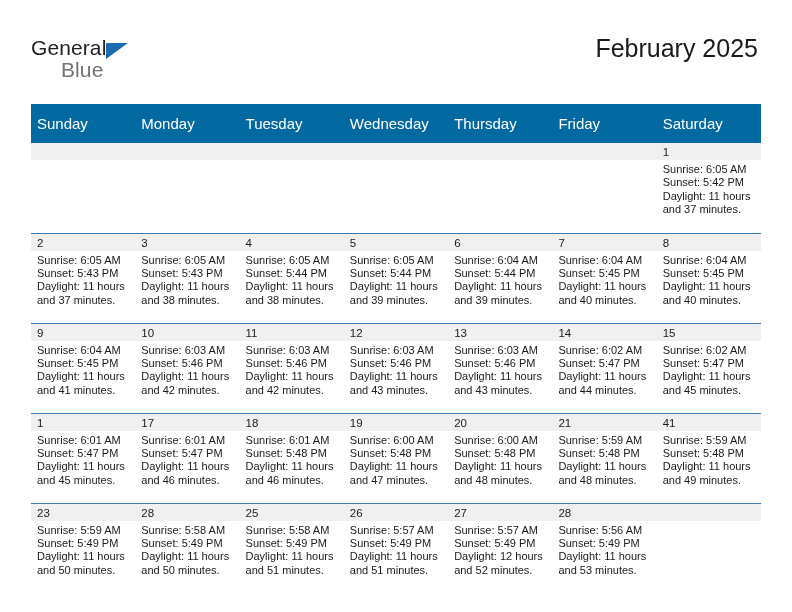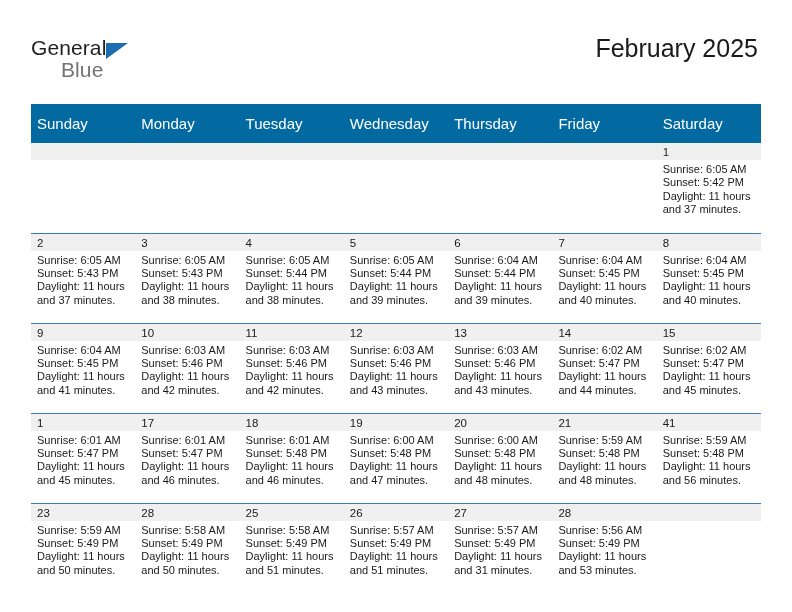--- a/index.html
+++ b/index.html
@@ -342,21 +342,21 @@
               <div>Sunrise: 5:59 AM</div>
               <div>Sunset: 5:48 PM</div>
               <div class="wrap">Daylight: 11 hours and 48 minutes.</div>
             </div>
           </td>
           <td>
             <div class="daynum-band">41</div>
             <div class="cellbody">
               <div>Sunrise: 5:59 AM</div>
               <div>Sunset: 5:48 PM</div>
-              <div class="wrap">Daylight: 11 hours and 56 minutes.</div>
+              <div class="wrap">Daylight: 11 hours and 49 minutes.</div>
             </div>
           </td>
         </tr>
         <tr>
           <td>
             <div class="daynum-band">23</div>
             <div class="cellbody">
               <div>Sunrise: 5:59 AM</div>
               <div>Sunset: 5:49 PM</div>
               <div class="wrap">Daylight: 11 hours and 50 minutes.</div>
@@ -384,21 +384,21 @@
               <div>Sunrise: 5:57 AM</div>
               <div>Sunset: 5:49 PM</div>
               <div class="wrap">Daylight: 11 hours and 51 minutes.</div>
             </div>
           </td>
           <td>
             <div class="daynum-band">27</div>
             <div class="cellbody">
               <div>Sunrise: 5:57 AM</div>
               <div>Sunset: 5:49 PM</div>
-              <div class="wrap">Daylight: 11 hours and 31 minutes.</div>
+              <div class="wrap">Daylight: 12 hours and 52 minutes.</div>
             </div>
           </td>
           <td>
             <div class="daynum-band">28</div>
             <div class="cellbody">
               <div>Sunrise: 5:56 AM</div>
               <div>Sunset: 5:49 PM</div>
               <div class="wrap">Daylight: 11 hours and 53 minutes.</div>
             </div>
           </td>

